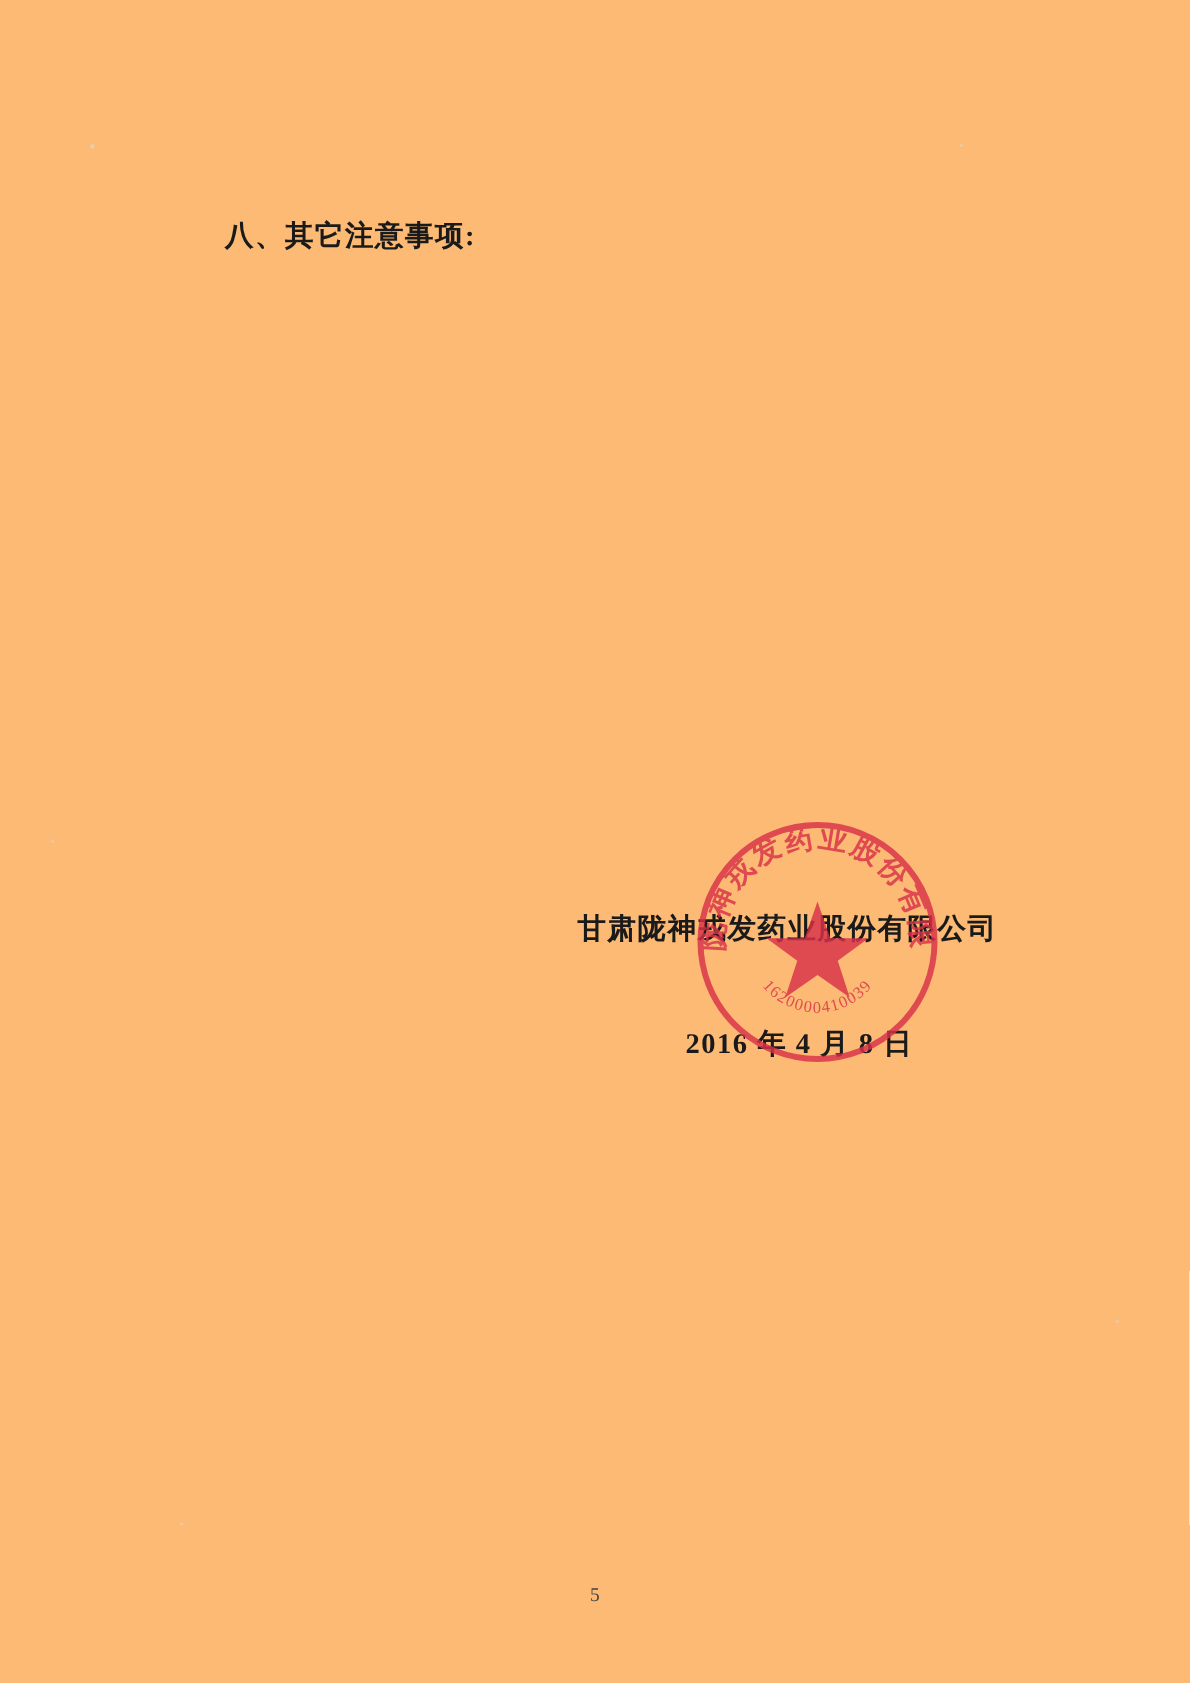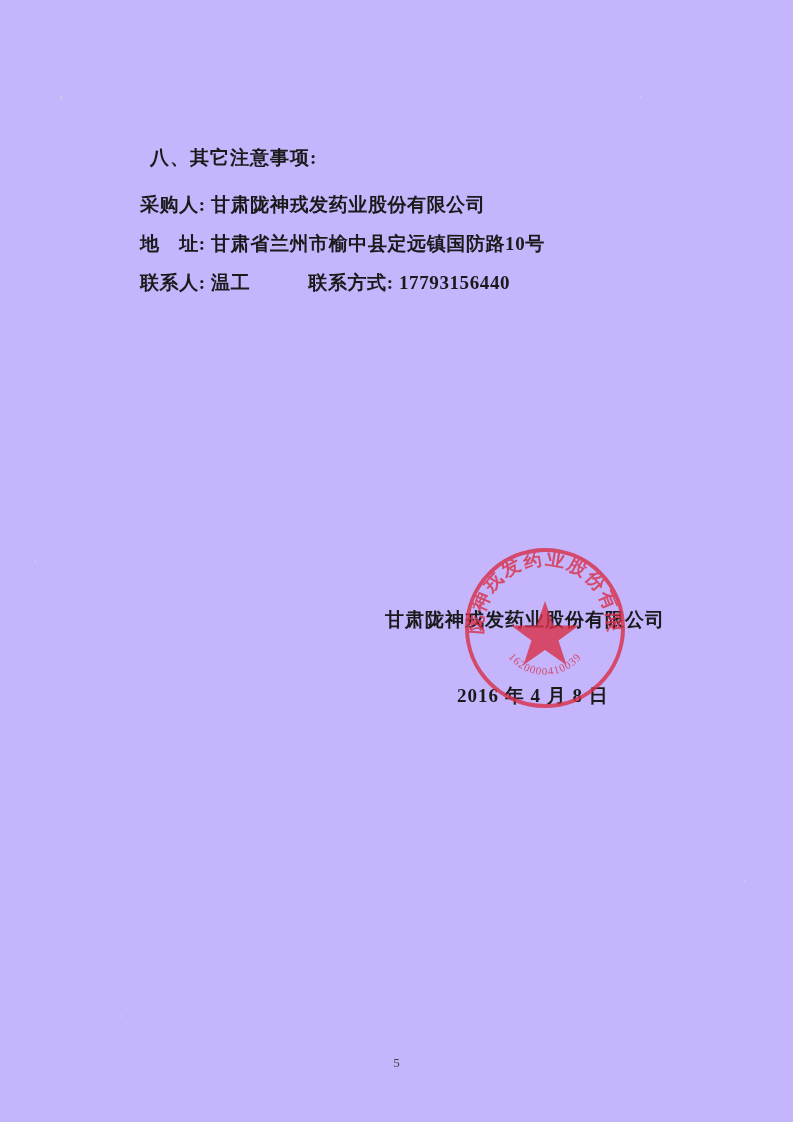--- a/index.html
+++ b/index.html
@@ -13,21 +13,21 @@
     position: relative;
     font-family: "Liberation Serif", "DejaVu Serif", serif;
     color: #1a1a1a;
     overflow: hidden;
   }
   .page {
     position: absolute;
     left: 0; top: 0;
     width: 793px;
     height: 1122px;
-    background: #c4b5fd;
+    background: #fdba74;
   }
   .content {
     position: absolute;
     left: 112px;
     top: 140px;
     width: 580px;
   }
   .heading {
     font-size: 19px;
     font-weight: bold;
@@ -128,25 +128,20 @@
   <div class="speck" style="left:34px;top:560px;width:2px;height:2px;"></div>
   <div class="speck" style="left:744px;top:880px;width:2px;height:2px;"></div>
   <div class="speck" style="left:120px;top:1015px;width:2px;height:2px;"></div>
 
   <div class="content">
 
     <h2 class="heading">八、其它注意事项:</h2>
 
 
 
-    <div class="contact-block">
-      <div class="contact-line"><span class="lbl">采购人:</span> <span class="val">甘肃陇神戎发药业股份有限公司</span></div>
-      <div class="contact-line"><span class="lbl">地　址:</span> <span class="val">甘肃省兰州市榆中县定远镇国防路10号</span></div>
-      <div class="contact-line"><span class="lbl">联系人:</span> <span class="val">温工</span><span class="gap"></span><span class="lbl">联系方式:</span> <span class="val">17793156440</span></div>
-    </div>
 
   </div>
 
   <div class="signature">
     <div class="sig-company">甘肃陇神戎发药业股份有限公司</div>
     <div class="sig-date">2016 年 4 月 8 日</div>
   </div>
 
   <div class="seal">
     <svg width="170" height="170" viewBox="0 0 170 170" xmlns="http://www.w3.org/2000/svg">

